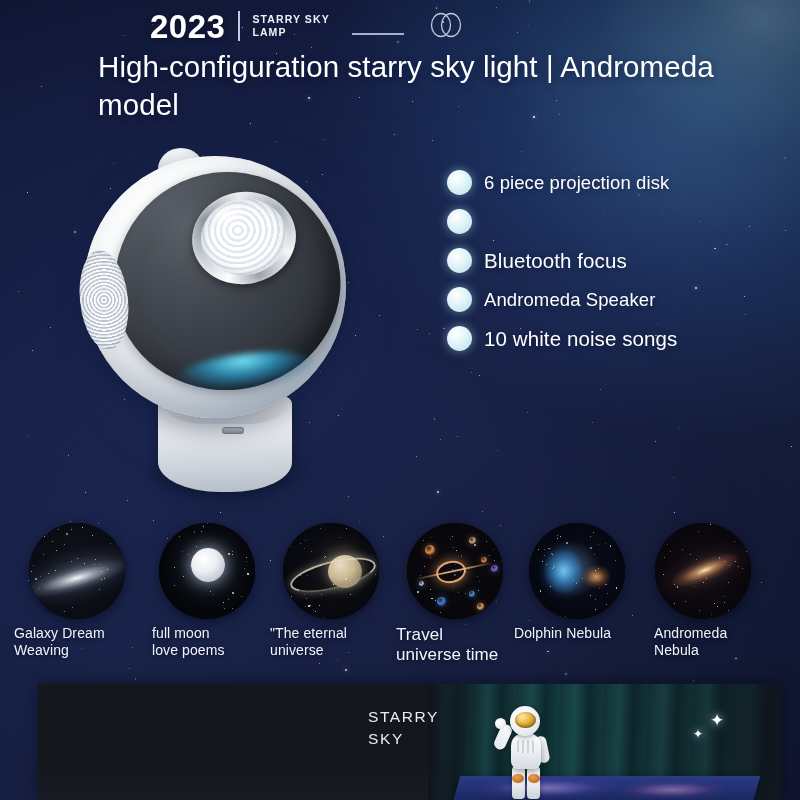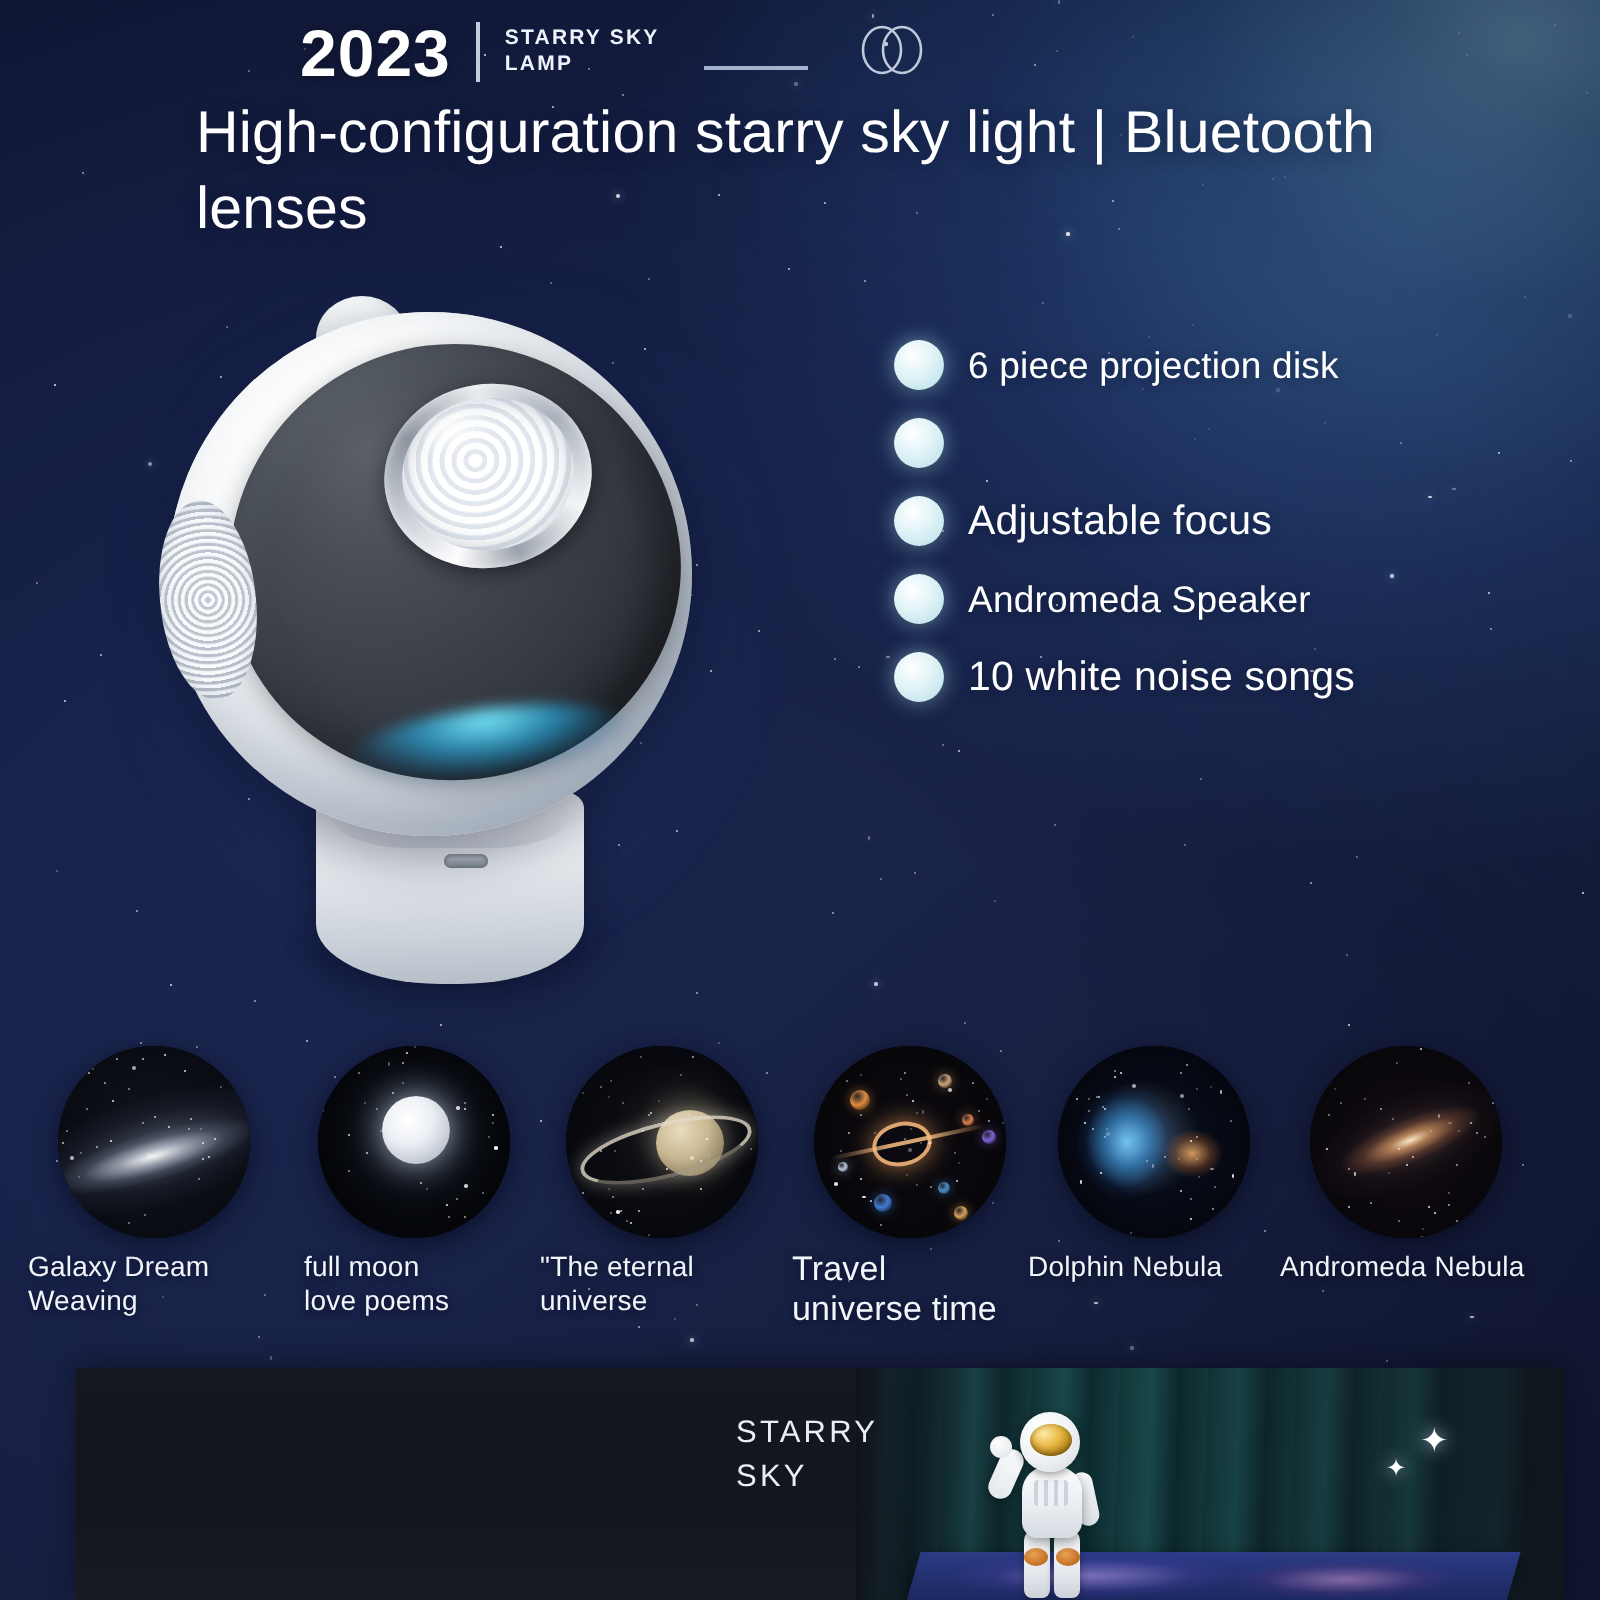--- a/index.html
+++ b/index.html
@@ -608,21 +608,21 @@
     <div class="brand-rule"></div>
     <div class="brand-logo">
       <svg width="40" height="26" viewBox="0 0 40 26">
         <ellipse cx="15" cy="13" rx="9.5" ry="11.5" fill="none" stroke="#dde6f4" stroke-width="1.3"></ellipse>
         <ellipse cx="25" cy="13" rx="9.5" ry="11.5" fill="none" stroke="#dde6f4" stroke-width="1.3"></ellipse>
         <circle cx="17" cy="10" r="1.1" fill="#dde6f4"></circle>
       </svg>
     </div>
   </div>
 
-  <div class="headline">High-configuration starry sky light | Bluetooth lenses</div>
+  <div class="headline">High-configuration starry sky light | Andromeda model</div>
 
   <div class="product">
     <div class="prod-glow"></div>
     <div class="prod-base-shadow"></div>
     <div class="prod-base"></div>
     <div class="prod-base-top"></div>
     <div class="prod-nub"></div>
     <div class="prod-ball"></div>
     <div class="prod-face"></div>
     <div class="prod-cyan"></div>
@@ -636,21 +636,21 @@
   <div class="features" id="feature-list">
       <div class="feature">
         <div class="feature-dot"></div>
         <div class="feature-text">6 piece projection disk</div>
       </div>
       <div class="feature sz-lg">
         <div class="feature-dot"></div>
       </div>
       <div class="feature sz-lg">
         <div class="feature-dot"></div>
-        <div class="feature-text">Adjustable focus</div>
+        <div class="feature-text">Bluetooth focus</div>
       </div>
       <div class="feature">
         <div class="feature-dot"></div>
         <div class="feature-text">Andromeda Speaker</div>
       </div>
       <div class="feature sz-lg">
         <div class="feature-dot"></div>
         <div class="feature-text">10 white noise songs</div>
       </div>
     </div>
@@ -961,21 +961,21 @@
           <div class="tstar" style="left: 51.3px; top: 55.4px; width: 1px; height: 1px; opacity: 0.7;"></div>
           <div class="tstar" style="left: 43.7px; top: 87.1px; width: 1px; height: 1px; opacity: 0.51;"></div>
           <div class="tstar" style="left: 41.3px; top: 36.3px; width: 1px; height: 1px; opacity: 0.45;"></div>
           <div class="tstar" style="left: 15.2px; top: 27.7px; width: 1px; height: 1px; opacity: 0.45;"></div>
           <div class="tstar" style="left: 2.4px; top: 89.8px; width: 1px; height: 1px; opacity: 0.34;"></div>
           <div class="tstar" style="left: 43.5px; top: 51.2px; width: 1px; height: 1px; opacity: 0.64;"></div>
           <div class="tstar" style="left: 30.4px; top: 78.4px; width: 1px; height: 1px; opacity: 0.61;"></div>
           <div class="tstar" style="left: 82.6px; top: 43.2px; width: 1px; height: 1px; opacity: 0.61;"></div>
           <div class="tstar" style="left: 55.9px; top: 90.7px; width: 1px; height: 1px; opacity: 0.29;"></div>
         </div>
-        <div class="thumb-caption" style="margin-left: 0px;">Andromeda Nebula</div>
+        <div class="thumb-caption" style="margin-left: 14px;">Andromeda Nebula</div>
       </div>
     </div>
 
   <div class="giftbox">
     <div class="gb-curtains"></div>
     <div class="gb-sub">STARRY
 SKY</div>
     <div class="gb-box"></div>
     <div class="astro">
       <div class="astro-arm-up"></div>

